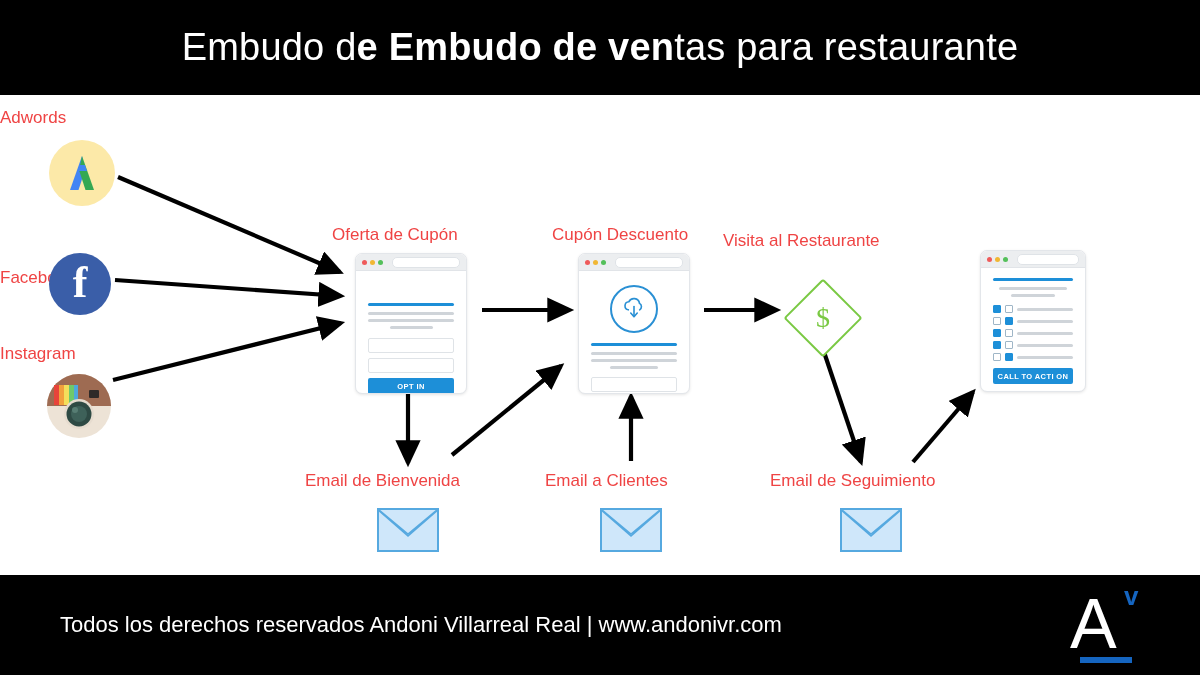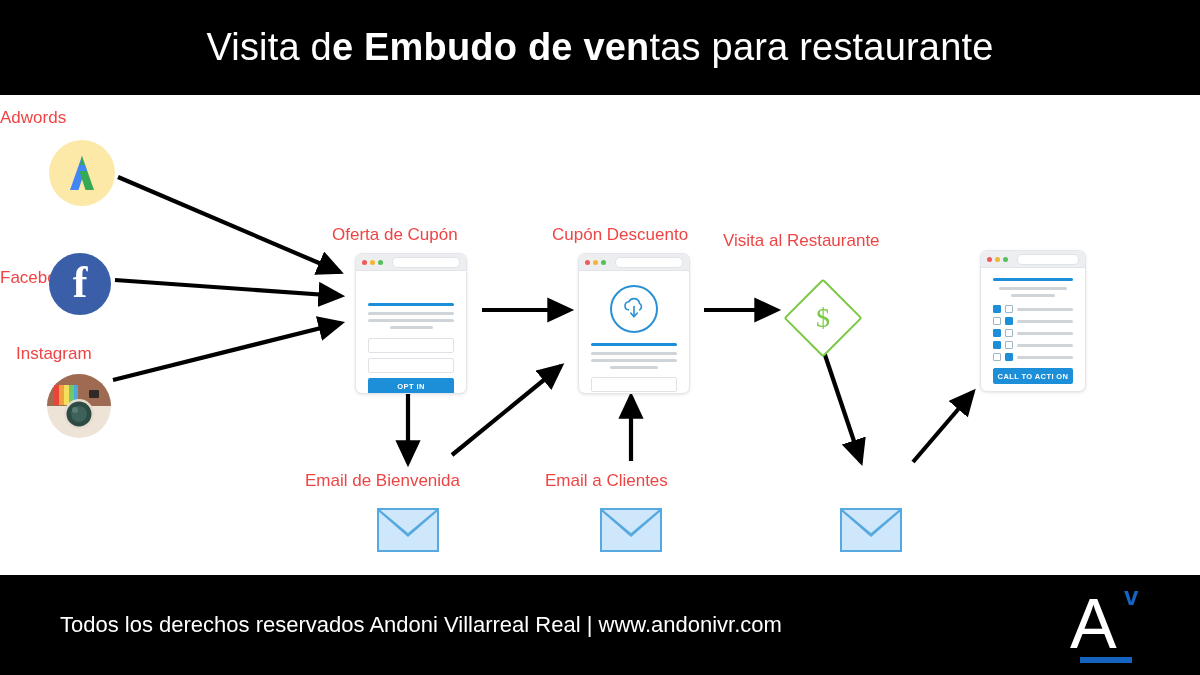--- a/index.html
+++ b/index.html
@@ -115,21 +115,21 @@
 
   
   #arrows{position:absolute;left:0;top:0;width:1200px;height:675px;pointer-events:none;}
 </style>
 </head>
 <body>
 
 <div id="stage">
 
   <div class="header">
-    <div class="header-title"><span>Visita d</span><span class="b">e Embudo de ven</span><span>tas para restaurante</span></div>
+    <div class="header-title"><span>Embudo d</span><span class="b">e Embudo de ven</span><span>tas para restaurante</span></div>
   </div>
 
   <svg id="arrows" viewBox="0 0 1200 675">
     <defs>
       <marker id="ah" markerWidth="7" markerHeight="7" refX="5.4" refY="3" orient="auto">
         <path d="M0,0 L6.4,3 L0,6 z" fill="#000000"></path>
       </marker>
     </defs>
     <g stroke="#000000" stroke-width="4.2" fill="none" marker-end="url(#ah)">
       <line x1="118" y1="177" x2="340" y2="272"></line>
@@ -150,21 +150,21 @@
   <svg class="adw-glyph" viewBox="0 0 66 66">
     <path d="M33 16 L21 50 L29.5 50 L36 30 Z" fill="#4285F4"></path>
     <path d="M33 16 L45 50 L36.5 50 L30 30 Z" fill="#34A853"></path>
     <path d="M30.5 25 L36 25 L38 31 L28.5 31 Z" fill="#4285F4"></path>
   </svg>
 
   <div class="caption" style="left:0px;top:224px;width:160px;margin-top:44px;">Facebook</div>
   <div class="circ fb-circ"></div>
   <div class="fb-f">f</div>
 
-  <div class="caption" style="left:0px;top:344px;width:160px;margin-left:16px;">Instagram</div>
+  <div class="caption" style="left:0px;top:344px;width:160px;">Instagram</div>
   <svg class="ig-wrap" viewBox="0 0 66 66">
     <circle cx="33" cy="33" r="32" fill="#EDE3D6"></circle>
     <path d="M1 33 A32 32 0 0 1 65 33 Z" fill="#9E6B52"></path>
     <rect x="8" y="12" width="5" height="20" fill="#E8443A"></rect>
     <rect x="13" y="12" width="5" height="20" fill="#F2A03D"></rect>
     <rect x="18" y="12" width="5" height="20" fill="#F4DE5B"></rect>
     <rect x="23" y="12" width="5" height="20" fill="#6FC96B"></rect>
     <rect x="28" y="12" width="4" height="20" fill="#4FA8DC"></rect>
     <rect x="43" y="17" width="10" height="8" rx="1" fill="#2F2A28"></rect>
     <circle cx="33" cy="41" r="15" fill="#E6DCCF"></circle>
@@ -267,20 +267,21 @@
     <rect x="1" y="1" width="60" height="42" fill="#cfe7fa" stroke="#56a9e0" stroke-width="2"></rect>
     <path d="M1 1 L31 26 L61 1 L61 2 L31 28 L1 2 Z" fill="#eef7fd" stroke="#56a9e0" stroke-width="1.4"></path>
   </svg>
 
   <div class="caption" style="left:545px;top:471px;width:172px;">Email a Clientes</div>
   <svg class="env" style="left:600px;top:508px;" viewBox="0 0 62 44">
     <rect x="1" y="1" width="60" height="42" fill="#cfe7fa" stroke="#56a9e0" stroke-width="2"></rect>
     <path d="M1 1 L31 26 L61 1 L61 2 L31 28 L1 2 Z" fill="#eef7fd" stroke="#56a9e0" stroke-width="1.4"></path>
   </svg>
 
+  <div class="caption" style="left:770px;top:471px;width:200px;">Email de Seguimiento</div>
   <svg class="env" style="left:840px;top:508px;" viewBox="0 0 62 44">
     <rect x="1" y="1" width="60" height="42" fill="#cfe7fa" stroke="#56a9e0" stroke-width="2"></rect>
     <path d="M1 1 L31 26 L61 1 L61 2 L31 28 L1 2 Z" fill="#eef7fd" stroke="#56a9e0" stroke-width="1.4"></path>
   </svg>
 
   <div class="footer">
     <div class="footer-text">Todos los derechos reservados Andoni Villarreal Real |  www.andonivr.com</div>
     <div class="logo">
       <span class="logoA">A</span>
       <span class="logoV">v</span>

